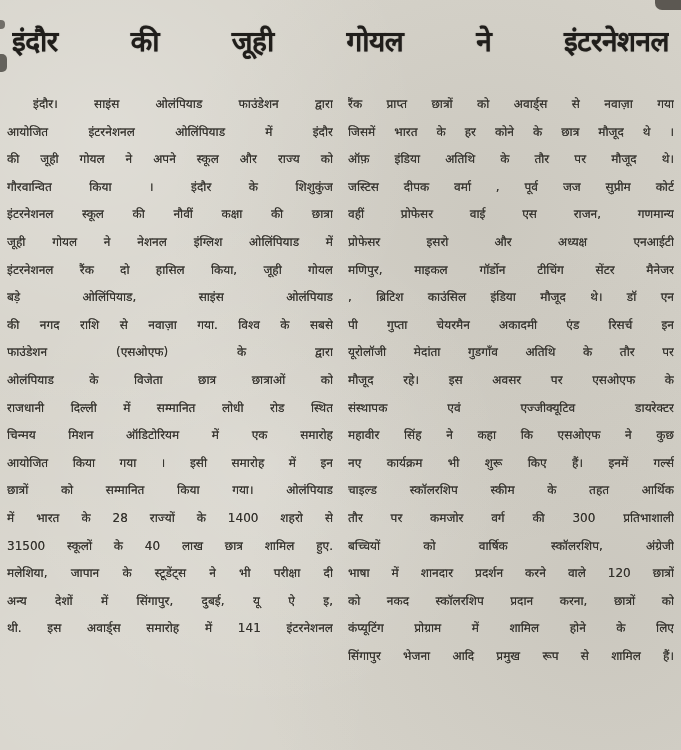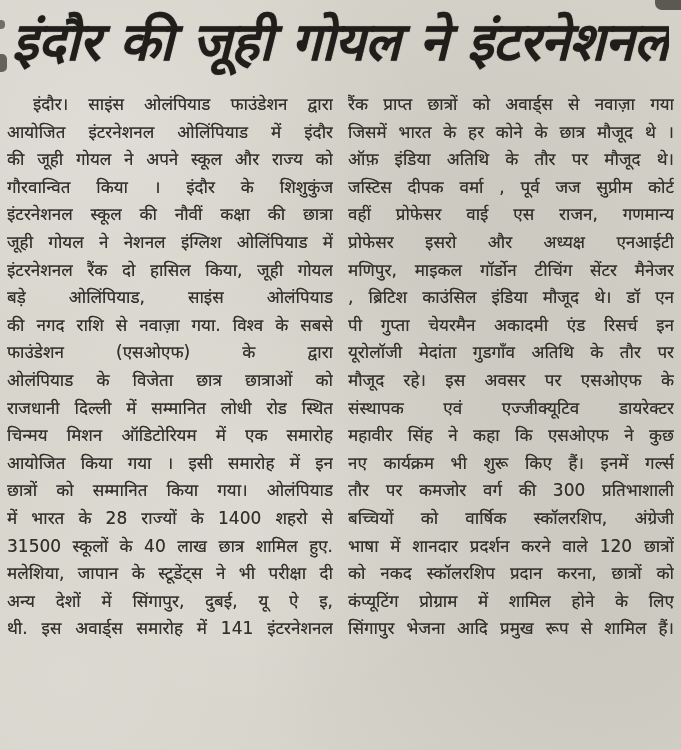--- a/index.html
+++ b/index.html
@@ -36,46 +36,45 @@
   .smudge-l2 {
     top: 54px; left: 0; width: 7px; height: 18px;
     background: #3c3934; border-radius: 0 5px 5px 0; opacity: .75;
   }
   .headline {
     padding: 9px 12px 0 12px;
   }
   .headline-line {
     height: 68px;
     line-height: 66px;
-    font-size: 53px;
+    font-size: 28px;
     font-weight: 800;
     color: #201e1b;
     letter-spacing: -0.5px;
     text-align: justify;
     text-align-last: justify;
     overflow: hidden;
     text-shadow: 0 0 1px rgba(32,30,27,0.55);
-    font-style: italic;
   }
   .headline-line-2 {
     padding: 0 16px;
   }
   .columns {
     display: flex;
     gap: 15px;
     padding: 14px 7px 0 7px;
   }
   .column {
     flex: 1 1 0;
     min-width: 0;
   }
   .line {
     height: 27.6px;
     line-height: 27.6px;
-    font-size: 17px;
+    font-size: 12px;
     font-weight: 500;
     color: #32302b;
     text-align: justify;
     text-align-last: justify;
     overflow: hidden;
     white-space: normal;
     text-shadow: 0 0 0.6px rgba(50,48,43,0.65);
   }
   .column-left .line:first-child {
     text-indent: 26px;
@@ -124,20 +123,21 @@
         <div class="line">वहीं प्रोफेसर वाई एस राजन, गणमान्य</div>
         <div class="line">प्रोफेसर इसरो और अध्यक्ष एनआईटी</div>
         <div class="line">मणिपुर, माइकल गॉर्डोन टीचिंग सेंटर मैनेजर</div>
         <div class="line">, ब्रिटिश काउंसिल इंडिया मौजूद थे। डॉ एन</div>
         <div class="line">पी गुप्ता चेयरमैन अकादमी एंड रिसर्च इन</div>
         <div class="line">यूरोलॉजी मेदांता गुडगाँव अतिथि के तौर पर</div>
         <div class="line">मौजूद रहे। इस अवसर पर एसओएफ के</div>
         <div class="line">संस्थापक एवं एज्जीक्यूटिव डायरेक्टर</div>
         <div class="line">महावीर सिंह ने कहा कि एसओएफ ने कुछ</div>
         <div class="line">नए कार्यक्रम भी शुरू किए हैं। इनमें गर्ल्स</div>
+        <div class="line">चाइल्ड स्कॉलरशिप स्कीम के तहत आर्थिक</div>
         <div class="line">तौर पर कमजोर वर्ग की 300 प्रतिभाशाली</div>
         <div class="line">बच्चियों को वार्षिक स्कॉलरशिप, अंग्रेजी</div>
         <div class="line">भाषा में शानदार प्रदर्शन करने वाले 120 छात्रों</div>
         <div class="line">को नकद स्कॉलरशिप प्रदान करना, छात्रों को</div>
         <div class="line">कंप्यूटिंग प्रोग्राम में शामिल होने के लिए</div>
         <div class="line">सिंगापुर भेजना आदि प्रमुख रूप से शामिल हैं।</div>
       </div>
   </main>
 </div>
 

